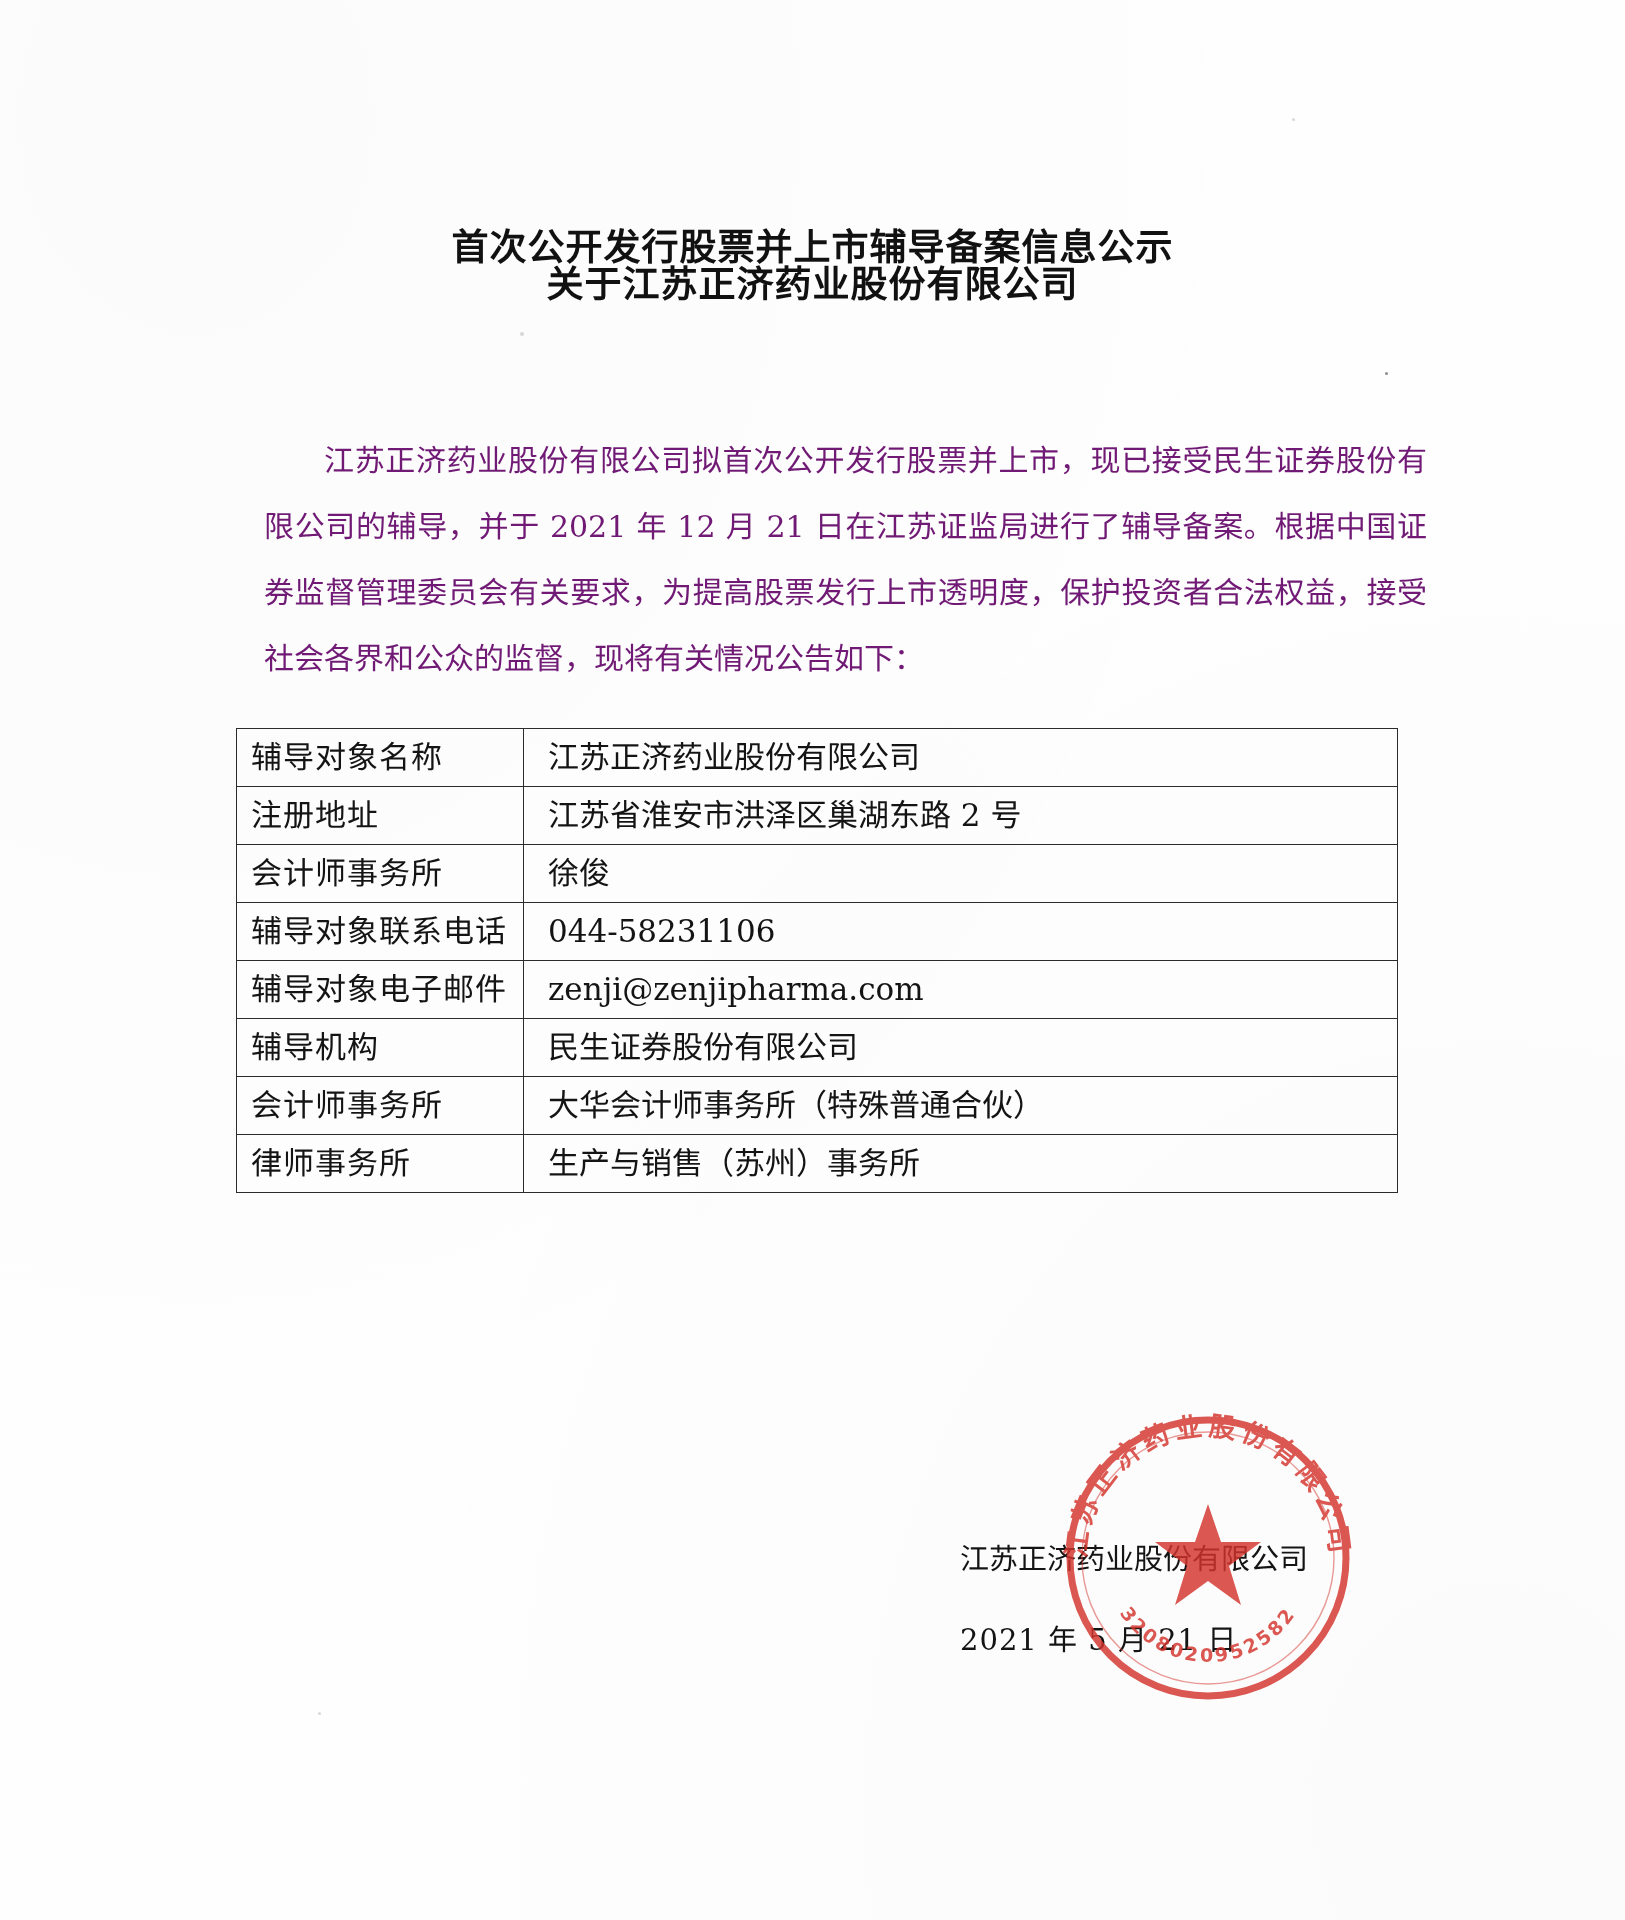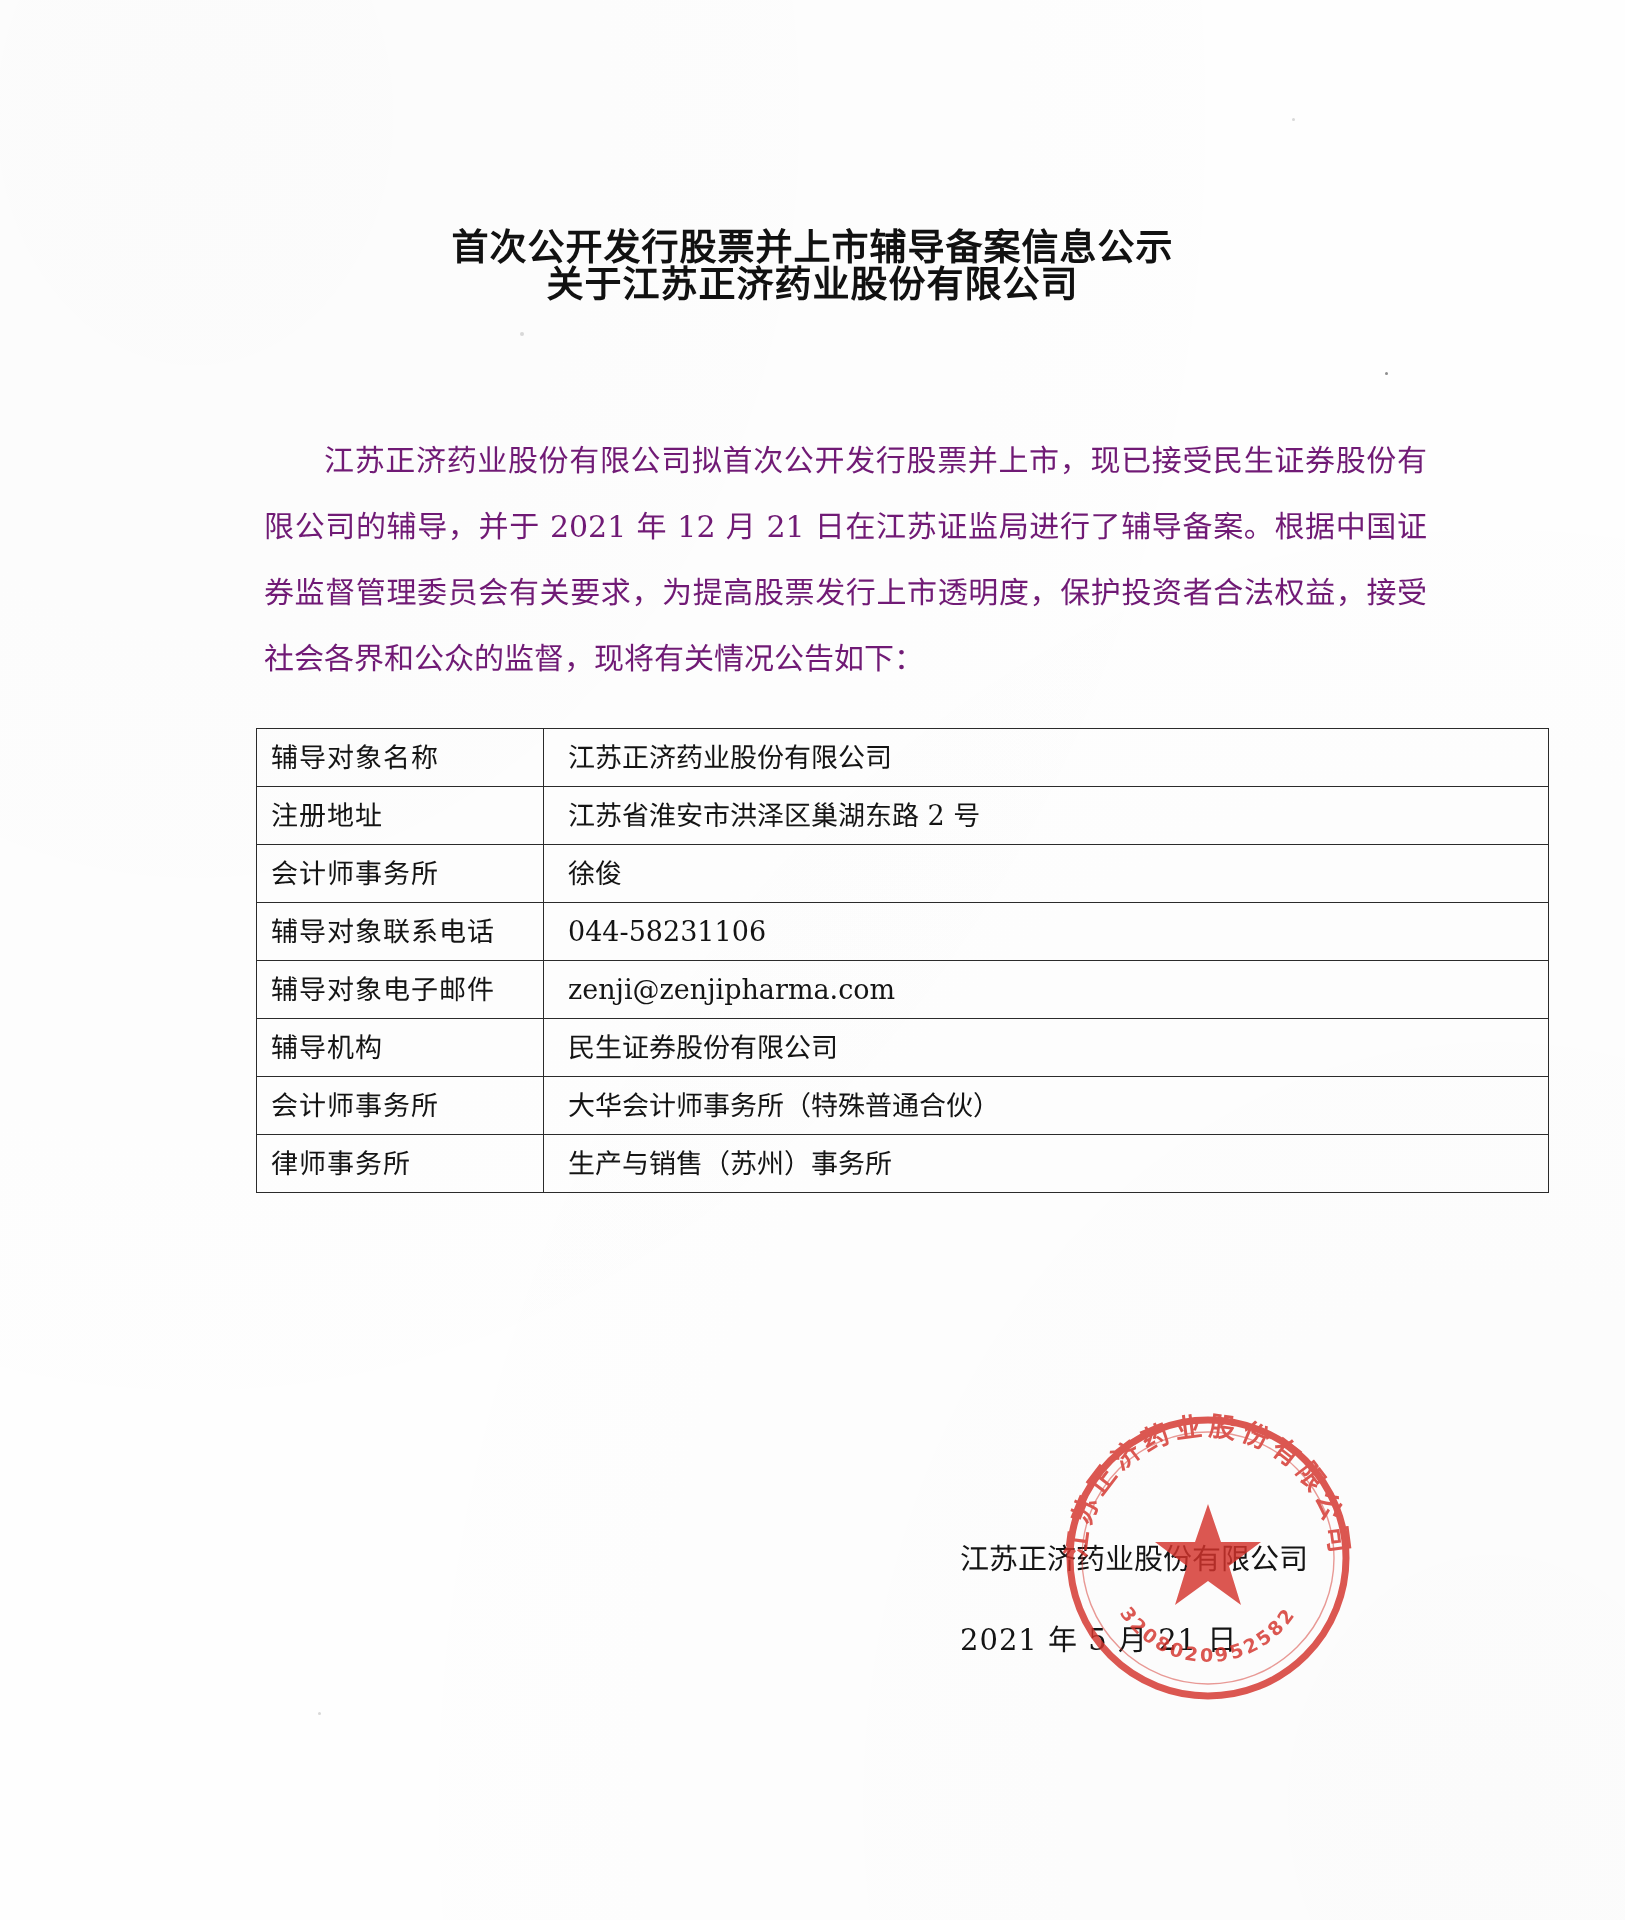--- a/index.html
+++ b/index.html
@@ -69,25 +69,24 @@
   }
   .body-text p {
     margin: 0;
     text-indent: 2em;
   }
 
   table.info {
     position: absolute;
     top: 728px;
     left: 236px;
-    width: 1293px;
+    width: 1162px;
     border-collapse: collapse;
-    font-size: 27px;
+    font-size: 31px;
     color: #141414;
-    margin-left: 20px;
   }
   table.info td {
     border: 1.5px solid #2b2b2b;
     height: 57px;
     padding: 0 0 0 14px;
     vertical-align: middle;
     line-height: 1.25;
   }
   table.info td.label {
     width: 272px;

